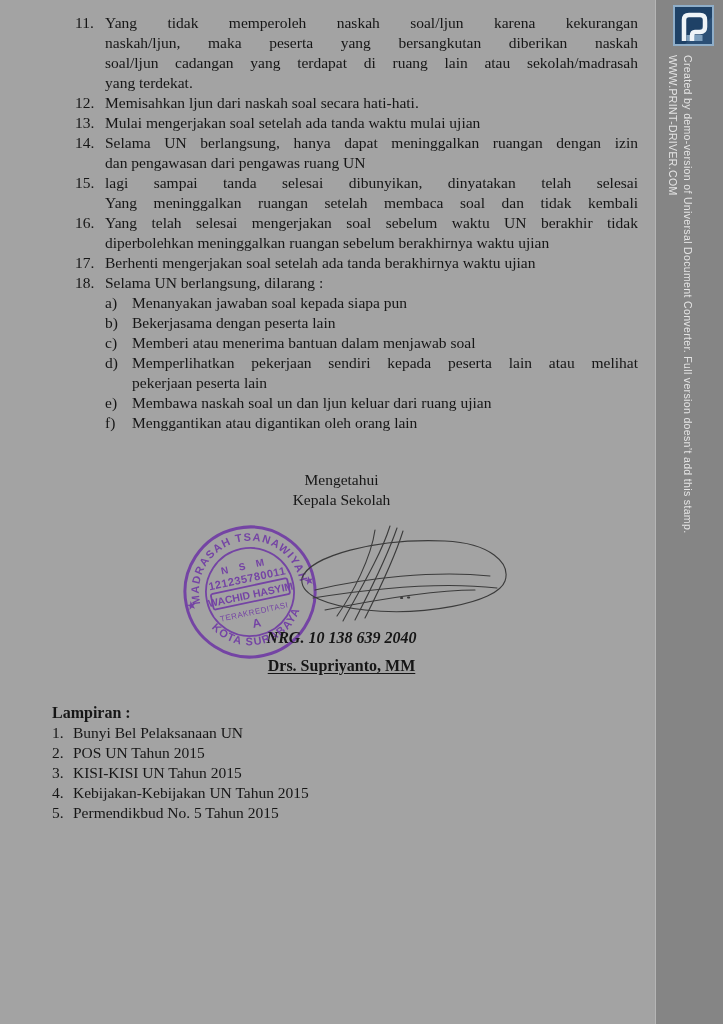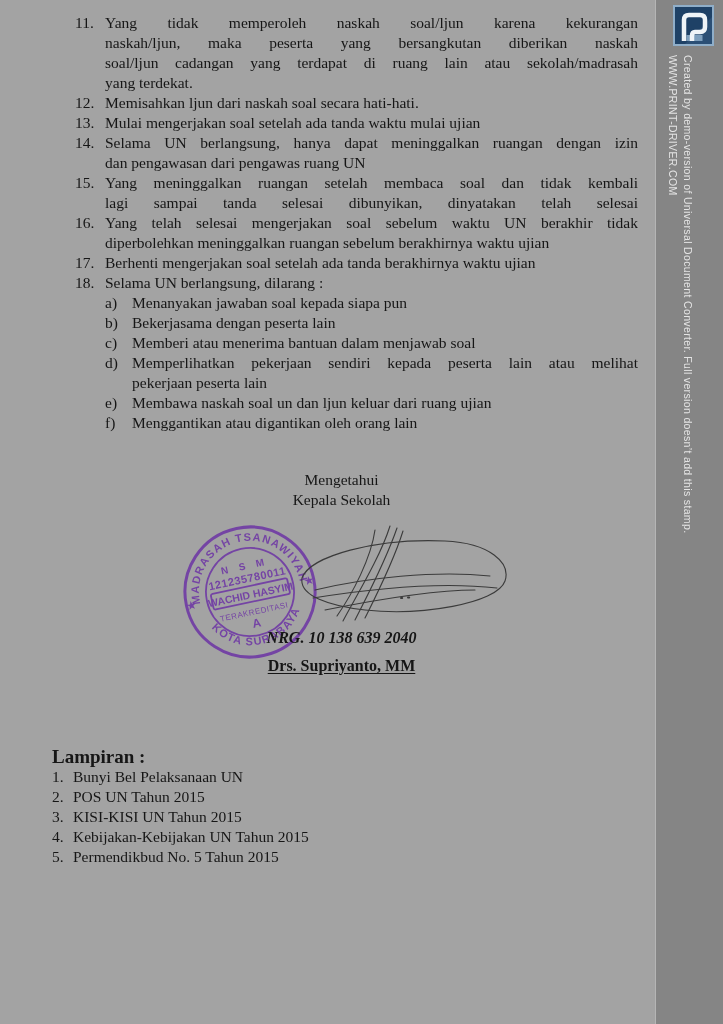--- a/index.html
+++ b/index.html
@@ -20,21 +20,21 @@
 
   
   .sig-head { position:absolute; left:75px; top:470px; width:533px; text-align:center; font-size:15.5px; line-height:20px; }
   .sig-art { position:absolute; left:175px; top:518px; width:345px; height:150px; }
   .sig-name { position:absolute; left:75px; top:609px; width:533px; text-align:center; font-size:16px; font-weight:bold;
               text-decoration:underline; text-underline-offset:2px;margin-top:48px; }
   .sig-nrg  { position:absolute; left:75px; top:629px; width:533px; text-align:center; font-size:16px; font-weight:bold;font-style:italic; }
 
   
   .lampiran { position:absolute; left:52px; top:703px; width:420px; font-size:15.5px; line-height:20px; }
-  .lampiran .title { font-weight:bold; font-size:19px;margin-top:44px; }
+  .lampiran .title { font-weight:bold; font-size:16px; }
   .lampiran .row .num { flex:0 0 21px; }
 
   
   .wm-bar { position:absolute; left:655px; top:0; width:68px; height:1024px; background:#858585; border-left:1px solid #b5b5b5; }
   .wm-logo { position:absolute; left:17px; top:5px; }
   .wm-text { position:absolute; left:9px; top:55px; writing-mode:vertical-rl;
              font-family:"Liberation Sans", sans-serif; font-size:10.5px; letter-spacing:0.35px;
              color:#e4e4e4; line-height:15px; }
   .wm-text span { display:block; }
 </style>
@@ -73,22 +73,22 @@
       <span class="num">14.</span>
       <div class="txt">
         <div class="ln j">Selama UN berlangsung, hanya dapat meninggalkan ruangan dengan izin</div>
         <div class="ln">dan pengawasan dari pengawas ruang UN</div>
       </div>
     </div>
 
     <div class="row">
       <span class="num">15.</span>
       <div class="txt">
+        <div class="ln j">lagi sampai tanda selesai dibunyikan, dinyatakan telah selesai</div>
         <div class="ln j">Yang meninggalkan ruangan setelah membaca soal dan tidak kembali</div>
-        <div class="ln j">lagi sampai tanda selesai dibunyikan, dinyatakan telah selesai</div>
       </div>
     </div>
 
     <div class="row">
       <span class="num">16.</span>
       <div class="txt">
         <div class="ln j">Yang telah selesai mengerjakan soal sebelum waktu UN berakhir tidak</div>
         <div class="ln">diperbolehkan meninggalkan ruangan sebelum berakhirnya waktu ujian</div>
       </div>
     </div>

